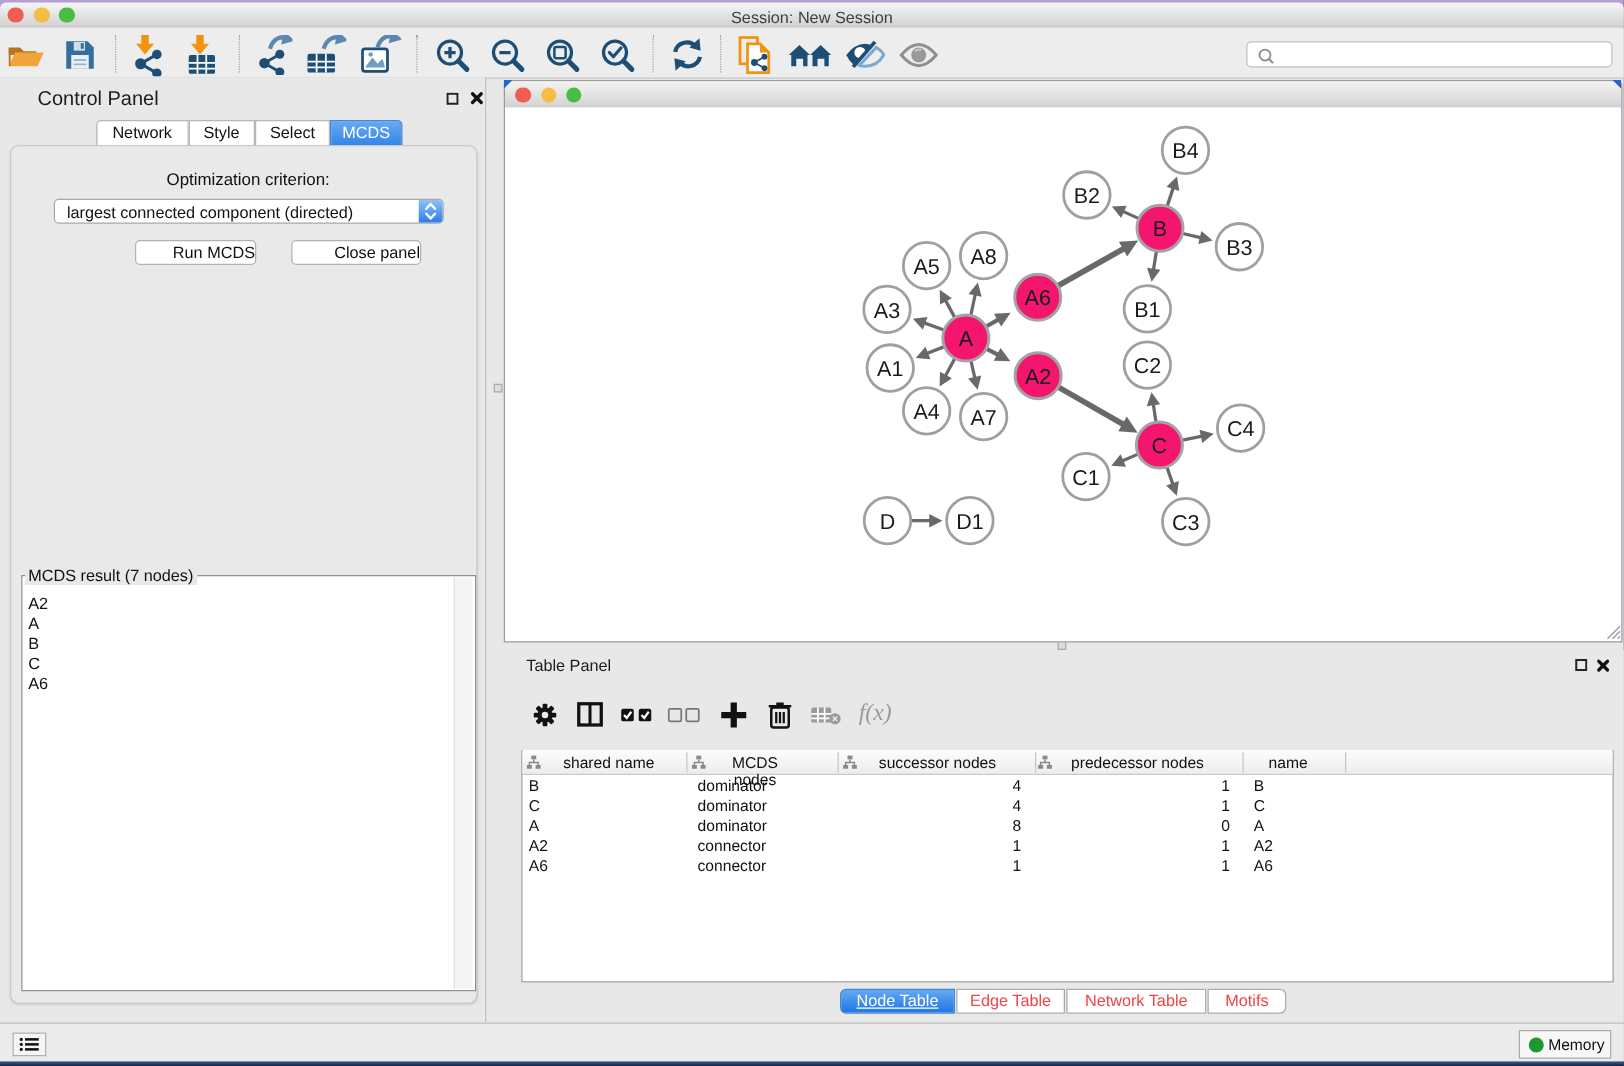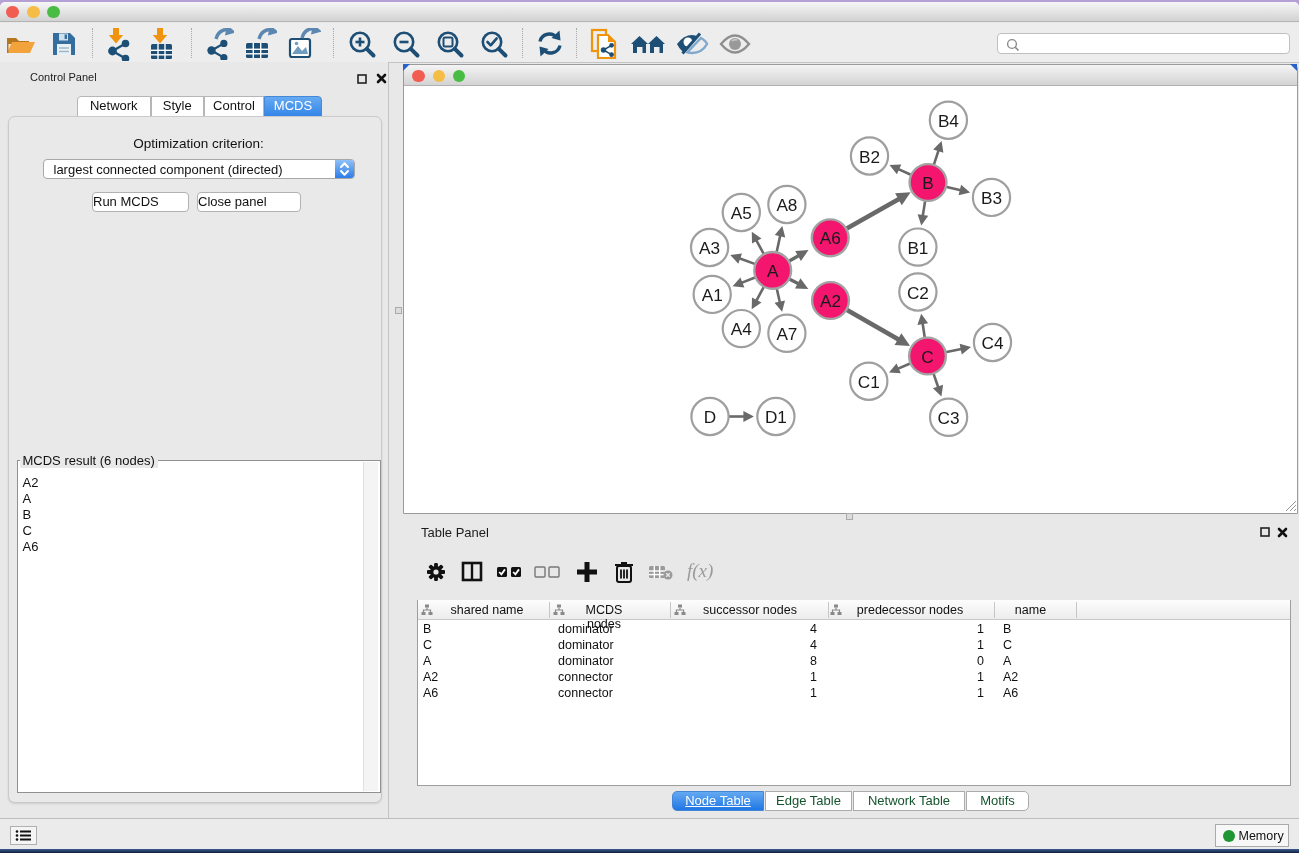--- a/index.html
+++ b/index.html
@@ -8,64 +8,65 @@
 #deskTop { position:absolute; left:0; top:0; width:1299px; height:10px; background:#b5a0d6; }
 #win { position:absolute; left:0; top:2px; width:1299px; height:847px; background:#e8e8e8; border-radius:5px 5px 0 0; overflow:hidden; }
 #titlebar { position:absolute; left:0; top:0; width:100%; height:20px; background:linear-gradient(#f6f6f6,#d2d2d2); border-bottom:1px solid #b4b4b4; border-radius:5px 5px 0 0; }
 #titlebar .t { position:absolute; width:100%; text-align:center; top:3.5px; font-size:13px; color:#3e3e3e; }
 .tl { position:absolute; width:12.5px; height:12.5px; border-radius:50%; top:3.8px; }
 #toolbar { position:absolute; left:0; top:21px; width:100%; height:40px; background:#ededed; border-bottom:1px solid #c3c3c3; }
 .tsep { position:absolute; top:28px; height:30px; border-left:1px dotted #a8a8a8; }
 #search { position:absolute; left:997px; top:32.5px; width:293px; height:21px; background:#fff; border:1px solid #c0c0c0; border-radius:4px; }
 
 #cpanel { position:absolute; left:0; top:62px; width:389px; height:756px; background:#e8e8e8; border-right:1px solid #c4c4c4; }
-#cpanel .title { position:absolute; left:30px; top:9px; font-size:11px; color:#1c1c1c; }
+#cpanel .title { position:absolute; left:30px; top:9px; font-size:16px; color:#1c1c1c; }
 .ptab { position:absolute; top:0; height:28px; background:#fff; border:1px solid #b6b6b6; font-size:13px; text-align:center; line-height:18px; color:#111; }
 .ptab.active { background:linear-gradient(#66aaf2,#2279e6); color:#fff; border-color:#4488d8; }
 #cpbox { position:absolute; left:8px; top:53.5px; width:374px; height:687px; background:#e9e9e9; border:1px solid #cacaca; border-radius:7px; box-shadow:0 1px 2px rgba(0,0,0,0.12); }
 #optlabel { position:absolute; left:42px; width:313px; top:74px; text-align:center; font-size:13.5px; color:#111; }
 #dropdown { position:absolute; left:42.5px; top:97px; width:312.5px; height:19.5px; background:#fff; border:1px solid #a8a8a8; border-radius:4px; }
 #dropdown .txt { position:absolute; left:10px; top:1.5px; font-size:13px; color:#111; }
 #dropdown .btn { position:absolute; right:0; top:0; width:19px; height:17.5px; border-radius:0 3px 3px 0; background:linear-gradient(#8fc0f8,#2d7ce8); }
-.cbtn { position:absolute; top:130px; height:19.5px; background:#fff; border:1px solid #b2b2b2; border-radius:4px; font-size:13px; text-align:left; line-height:18px; color:#111; }
+.cbtn { position:absolute; top:130px; height:19.5px; background:#fff; border:1px solid #b2b2b2; border-radius:4px; font-size:13px; text-align:right; line-height:18px; color:#111;margin-left:16px; }
 #fieldset { position:absolute; left:16.5px; top:398px; width:364px; height:333px; background:#fff; border:1px solid #919191; }
 #legend { position:absolute; left:2px; top:-8px; background:#e9e9e9; padding:0 3px; font-size:13px; color:#111; }
 #mlist { position:absolute; left:5px; top:14px; font-size:13px; color:#111; line-height:16px; }
 #mscroll { position:absolute; right:2px; top:1px; width:15px; height:329px; background:#f4f4f4; border-left:1px solid #e0e0e0; }
 
 #nwin { position:absolute; left:402.5px; top:63.5px; width:895px; height:450.5px; background:#fff; border:1px solid #9b9b9b; border-radius:5px 5px 0 0; }
 #ntitle { position:absolute; left:0; top:0; width:100%; height:21.5px; background:linear-gradient(#f4f4f4,#d3d3d3); border-bottom:1px solid #b1b1b1; border-radius:5px 5px 0 0; }
 #ntitle .t { position:absolute; width:100%; text-align:center; top:3.5px; font-size:13px; color:#2e2e2e; }
 .tl2 { position:absolute; width:12.5px; height:12.5px; border-radius:50%; top:5.2px; }
 
 #tpanel { position:absolute; left:402.5px; top:520px; width:896.5px; height:298px; background:#e8e8e8; }
 #tpanel .title { position:absolute; left:18.5px; top:5px; font-size:13px; color:#1c1c1c; }
 #tblbox { position:absolute; left:417px; top:599.5px; width:873.5px; height:186px; background:#fff; border:1px solid #9e9e9e; }
 #thead { position:absolute; left:417.5px; top:600px; width:872.5px; height:20px; background:linear-gradient(#fdfdfd,#ececec); border-bottom:1px solid #c9c9c9; }
 .hsep { position:absolute; top:602px; height:16px; border-left:1px solid #c6c6c6; }
 .hlabel { position:absolute; top:603px; font-size:12.5px; color:#111; text-align:center; }
 .trow { position:absolute; left:0; height:15.8px; font-size:12.5px; color:#111; }
 .trow span { top:0; }
-.btab { position:absolute; top:791px; height:19.5px; background:#fff; border:1px solid #ababab; font-size:13px; text-align:center; line-height:18px; color:#14532d; }
+.btab { position:absolute; top:791px; height:19.5px; background:#fff; border:1px solid #ababab; font-size:13px; text-align:center; line-height:18px; color:#ef4444; }
 .btab.active { background:linear-gradient(#64a9f2,#2077e5); color:#fff; border-color:#4287d6;text-decoration:underline; }
 
 #status { position:absolute; left:0; top:818px; width:100%; height:31px; background:#ebebeb; border-top:1px solid #bdbdbd; }
 #listbtn { position:absolute; left:10px; top:7px; width:27px; height:19px; background:#f5f5f5; border:1px solid #b0b0b0; }
 #membtn { position:absolute; right:10px; top:4.5px; width:74.5px; height:23px; background:#f7f7f7; border:1px solid #aaa; font-size:12.5px; color:#111; }
 #membtn .dot { position:absolute; left:7px; top:5.5px; width:12px; height:12px; border-radius:50%; background:#1e9632; }
 #membtn .txt { position:absolute; left:23px; top:4px; }
 .handle { position:absolute; width:7px; height:7px; background:#dcdcdc; border:1px solid #ababab; }
 </style></head><body>
 <div id="deskTop"></div>
 <div class="abs" style="left:0;top:849px;width:1299px;height:4px;background:linear-gradient(#3c5e92,#22395f 60%,#131f3a)"></div>
 <div id="win">
   <div id="titlebar">
     <div class="tl" style="left:6px;background:#f25d52"></div>
     <div class="tl" style="left:27px;background:#f5bd45"></div>
     <div class="tl" style="left:47px;background:#49bd43"></div>
+    <div class="t">Session: New Session</div>
   </div>
   <div id="toolbar"></div>
 </div>
 <div class="abs" style="left:0;top:0;width:1299px;height:853px">
 <svg class="abs" style="left:5.0px;top:30.5px" width="32" height="26" viewBox="0 0 32 26">
       <path d="M2,7 L11,7 L14,10 L24,10 L24,13 L2,13 Z" fill="#b5761f"></path>
       <path d="M2,22 L7,11 L30,11 L25,22 Z" fill="#f2a33b"></path>
       <path d="M2,7 L2,22 L3.5,22 L3.5,8.5 Z" fill="#b5761f"></path>
     </svg>
 <svg class="abs" style="left:51.0px;top:30.5px" width="26" height="26" viewBox="0 0 26 26">
@@ -185,36 +186,36 @@
   <div class="title">Control Panel</div>
   <svg class="abs" style="left:356.5px;top:11.5px" width="10" height="10" viewBox="0 0 10 10">
       <rect x="1" y="1" width="8" height="8" fill="none" stroke="#222" stroke-width="1.6"></rect>
     </svg>
     <svg class="abs" style="left:375.5px;top:11.0px" width="11" height="11" viewBox="0 0 11 11">
       <path d="M2,2 L9,9 M9,2 L2,9" stroke="#111" stroke-width="2.6" stroke-linecap="round"></path>
     </svg>
   <div class="abs" style="left:0;top:34px;width:389px">
       <div class="ptab" style="left:77px;width:73.5px;border-radius:4px 0 0 4px">Network</div>
       <div class="ptab" style="left:150.5px;width:53.5px;border-radius:0 0 0 0">Style</div>
-      <div class="ptab" style="left:204px;width:60px;border-radius:0 0 0 0">Control</div>
+      <div class="ptab" style="left:204px;width:60px;border-radius:0 0 0 0">Select</div>
       <div class="ptab active" style="left:264px;width:58px;border-radius:0 4px 4px 0">MCDS</div>
     </div>
   <div id="cpbox"></div>
   <div id="dropdown">
       <span class="txt">largest connected component (directed)</span>
     <div class="btn"><svg width="19" height="18" viewBox="0 0 19 18">
           <path d="M6,7 L9.5,3.2 L13,7" fill="none" stroke="#fff" stroke-width="2" stroke-linecap="round" stroke-linejoin="round"></path>
           <path d="M6,11 L9.5,14.8 L13,11" fill="none" stroke="#fff" stroke-width="2" stroke-linecap="round" stroke-linejoin="round"></path>
         </svg></div>
   </div>
   <div id="optlabel">Optimization criterion:</div>
   <div class="cbtn" style="left:92px;width:97px">Run MCDS</div>
-  <div class="cbtn" style="left:197px;width:104px">Close panel</div>
+  <div class="cbtn" style="left:217px;width:104px">Close panel</div>
   <div id="fieldset">
-    <div id="legend">MCDS result (6 nodes)</div>
+    <div id="legend">MCDS result (7 nodes)</div>
     <div id="mlist">
         <div>A2</div>
         <div>A</div>
         <div>B</div>
         <div>C</div>
         <div>A6</div>
       </div>
     <div id="mscroll"></div>
   </div>
 </div>

